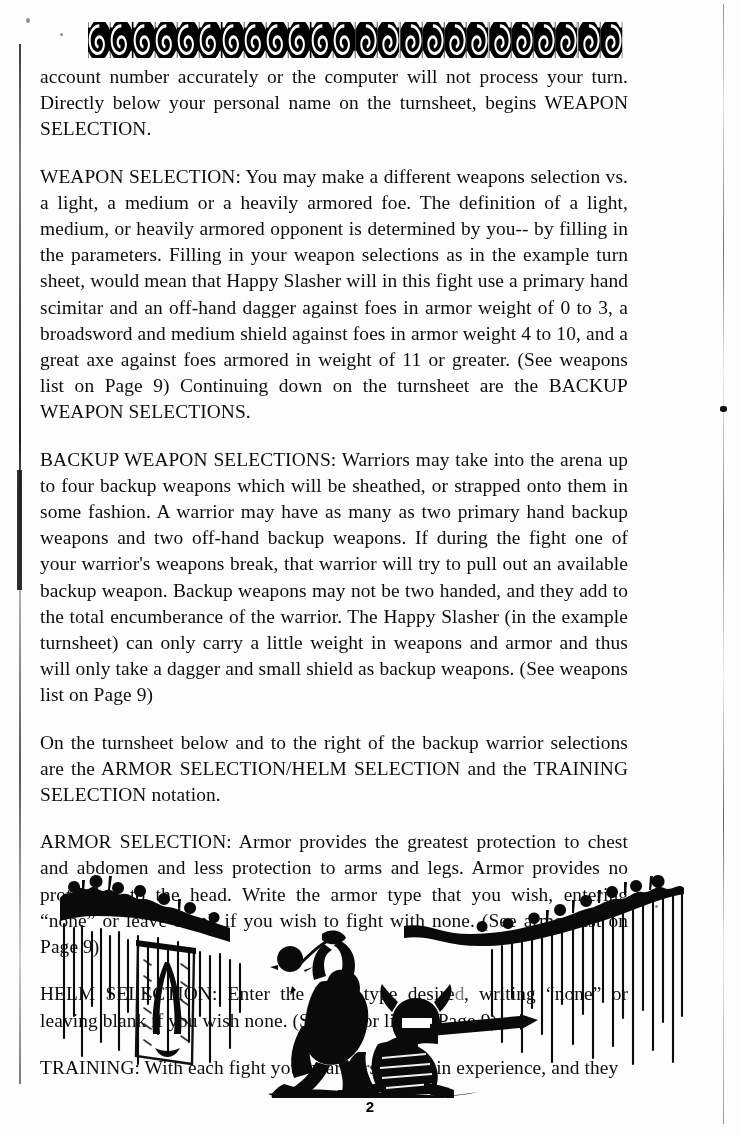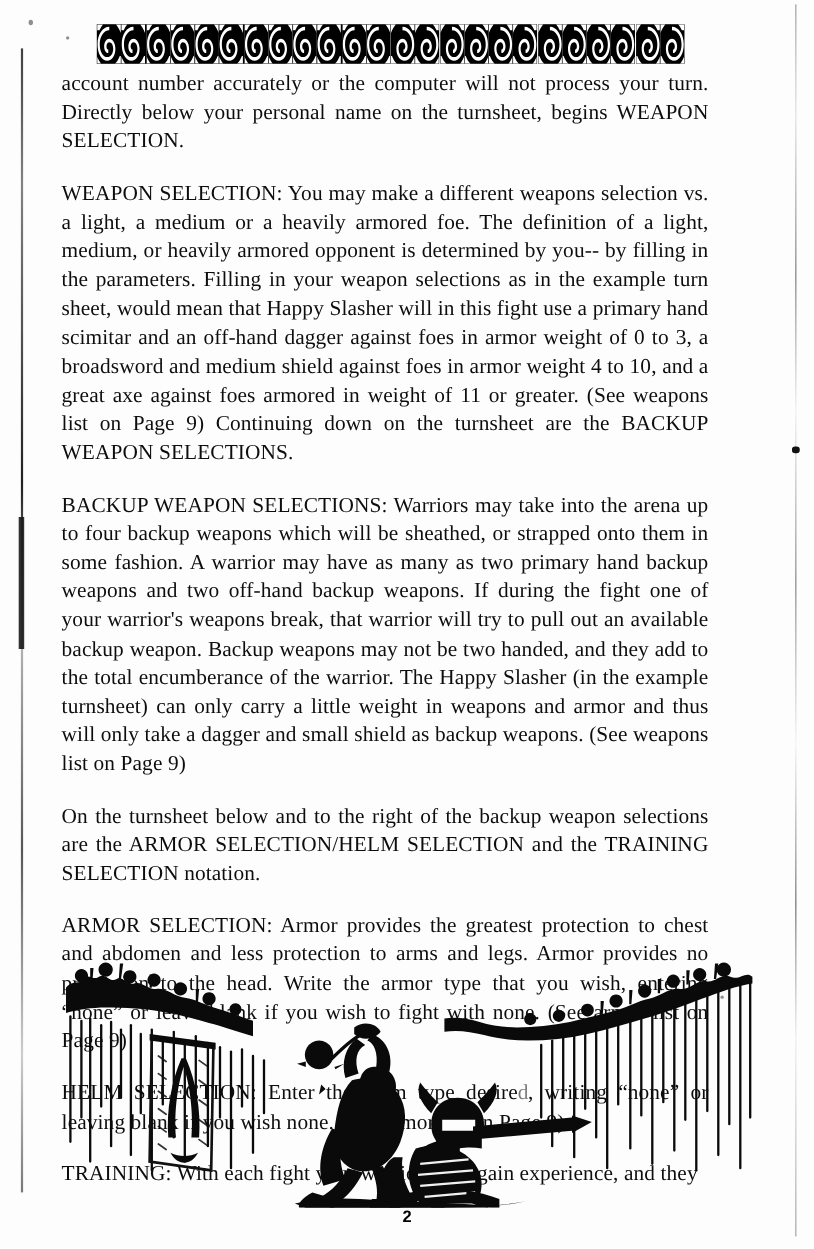--- a/index.html
+++ b/index.html
@@ -95,21 +95,21 @@
     position: relative;
     background: #000;
     overflow: hidden;
   }
   .orn-tile svg { display: block; width: 100%; height: 100%; }
   .orn-tile.mirror { transform: scaleX(-1); }
 
   
   #content {
     position: absolute;
-    left: 56px;
+    left: 40px;
     top: 64px;
     width: 588px;
   }
   p.para {
     margin: 0 0 21px 0;
     font-size: 19.4px;
     line-height: 26.2px;
     text-align: justify;
     text-justify: inter-word;
     letter-spacing: 0.1px;
@@ -423,21 +423,21 @@
             <path d="M0.4 20 L0.4 16.4 C1.2 17.8 2.3 19.0 3.6 20 Z"></path>
           </g>
         </svg>
       </span>
     </div>
 
   <div id="content">
     <p class="para">account number accurately or the computer will not process your turn. Directly below your personal name on the turnsheet, begins WEAPON SELECTION.</p>
     <p class="para">WEAPON SELECTION: You may make a different weapons selection vs. a light, a medium or a heavily armored foe. The definition of a light, medium, or heavily armored opponent is determined by you-- by filling in the parameters. Filling in your weapon selections as in the example turn sheet, would mean that Happy Slasher will in this fight use a primary hand scimitar and an off-hand dagger against foes in armor weight of 0 to 3, a broadsword and medium shield against foes in armor weight 4 to 10, and a great axe against foes armored in weight of 11 or greater. (See weapons list on Page 9) Continuing down on the turnsheet are the BACKUP WEAPON SELECTIONS.</p>
     <p class="para">BACKUP WEAPON SELECTIONS: Warriors may take into the arena up to four backup weapons which will be sheathed, or strapped onto them in some fashion. A warrior may have as many as two primary hand backup weapons and two off-hand backup weapons. If during the fight one of your warrior's weapons break, that warrior will try to pull out an available backup weapon. Backup weapons may not be two handed, and they add to the total encumberance of the warrior. The Happy Slasher (in the example turnsheet) can only carry a little weight in weapons and armor and thus will only take a dagger and small shield as backup weapons. (See weapons list on Page 9)</p>
-    <p class="para">On the turnsheet below and to the right of the backup weapon selections are the ARMOR SELECTION/HELM SELECTION and the TRAINING SELECTION notation.</p>
+    <p class="para">On the turnsheet below and to the right of the backup warrior selections are the ARMOR SELECTION/HELM SELECTION and the TRAINING SELECTION notation.</p>
     <p class="para">ARMOR SELECTION: Armor provides the greatest protection to chest and abdomen and less protection to arms and legs. Armor provides no protection to the head. Write the armor type that you wish, entering “none” or leave blank if you wish to fight with none. (See armor list on Page 9)</p>
     <p class="para">HELM SELECTION: Enter the helm type desire<span class="broken-glyph">d</span>, writing “none” or leaving blank if you wish none. (See armor list on Page 9)</p>
     <p class="para last">TRAINING: With each fight your warriors will gain experience, and they</p>
   </div>
 
   <div id="illustration">
     <svg viewBox="0 0 640 232" xmlns="http://www.w3.org/2000/svg" shape-rendering="geometricPrecision">
       <g fill="#0a0a0a">
 
         <path d="M8 32 C14 24 20 30 24 24 C28 18 33 26 38 22 C44 18 48 28 54 24

